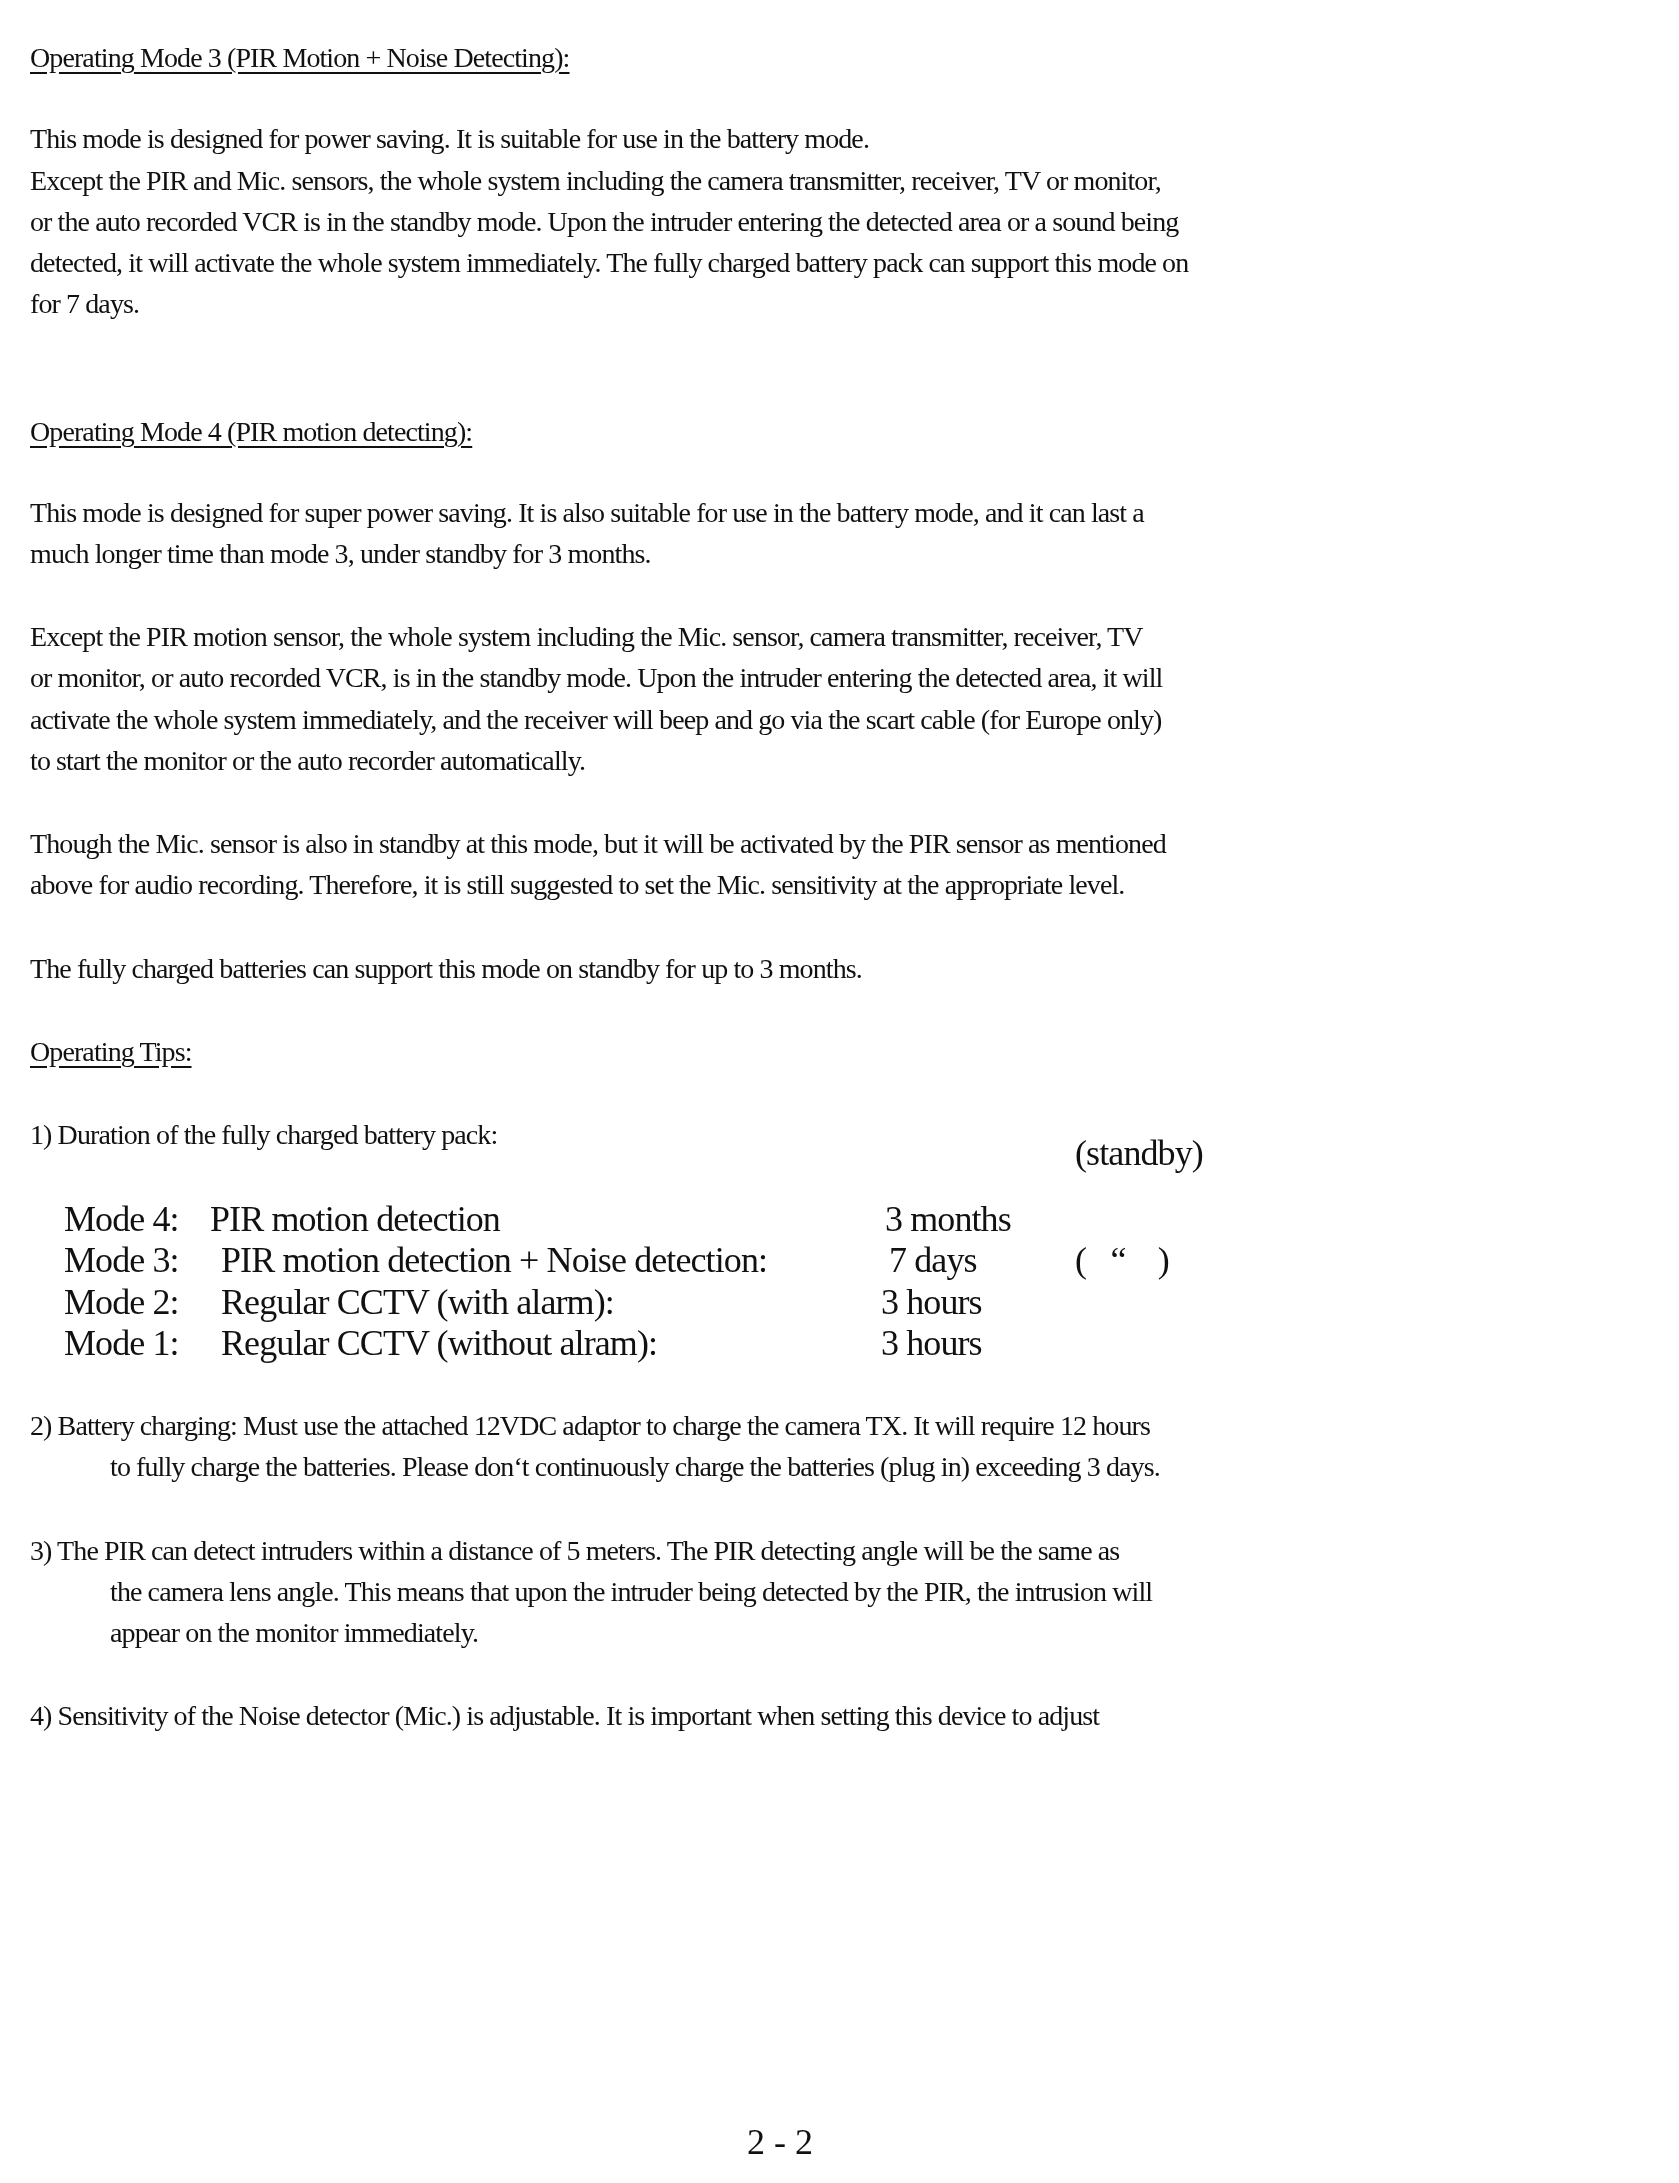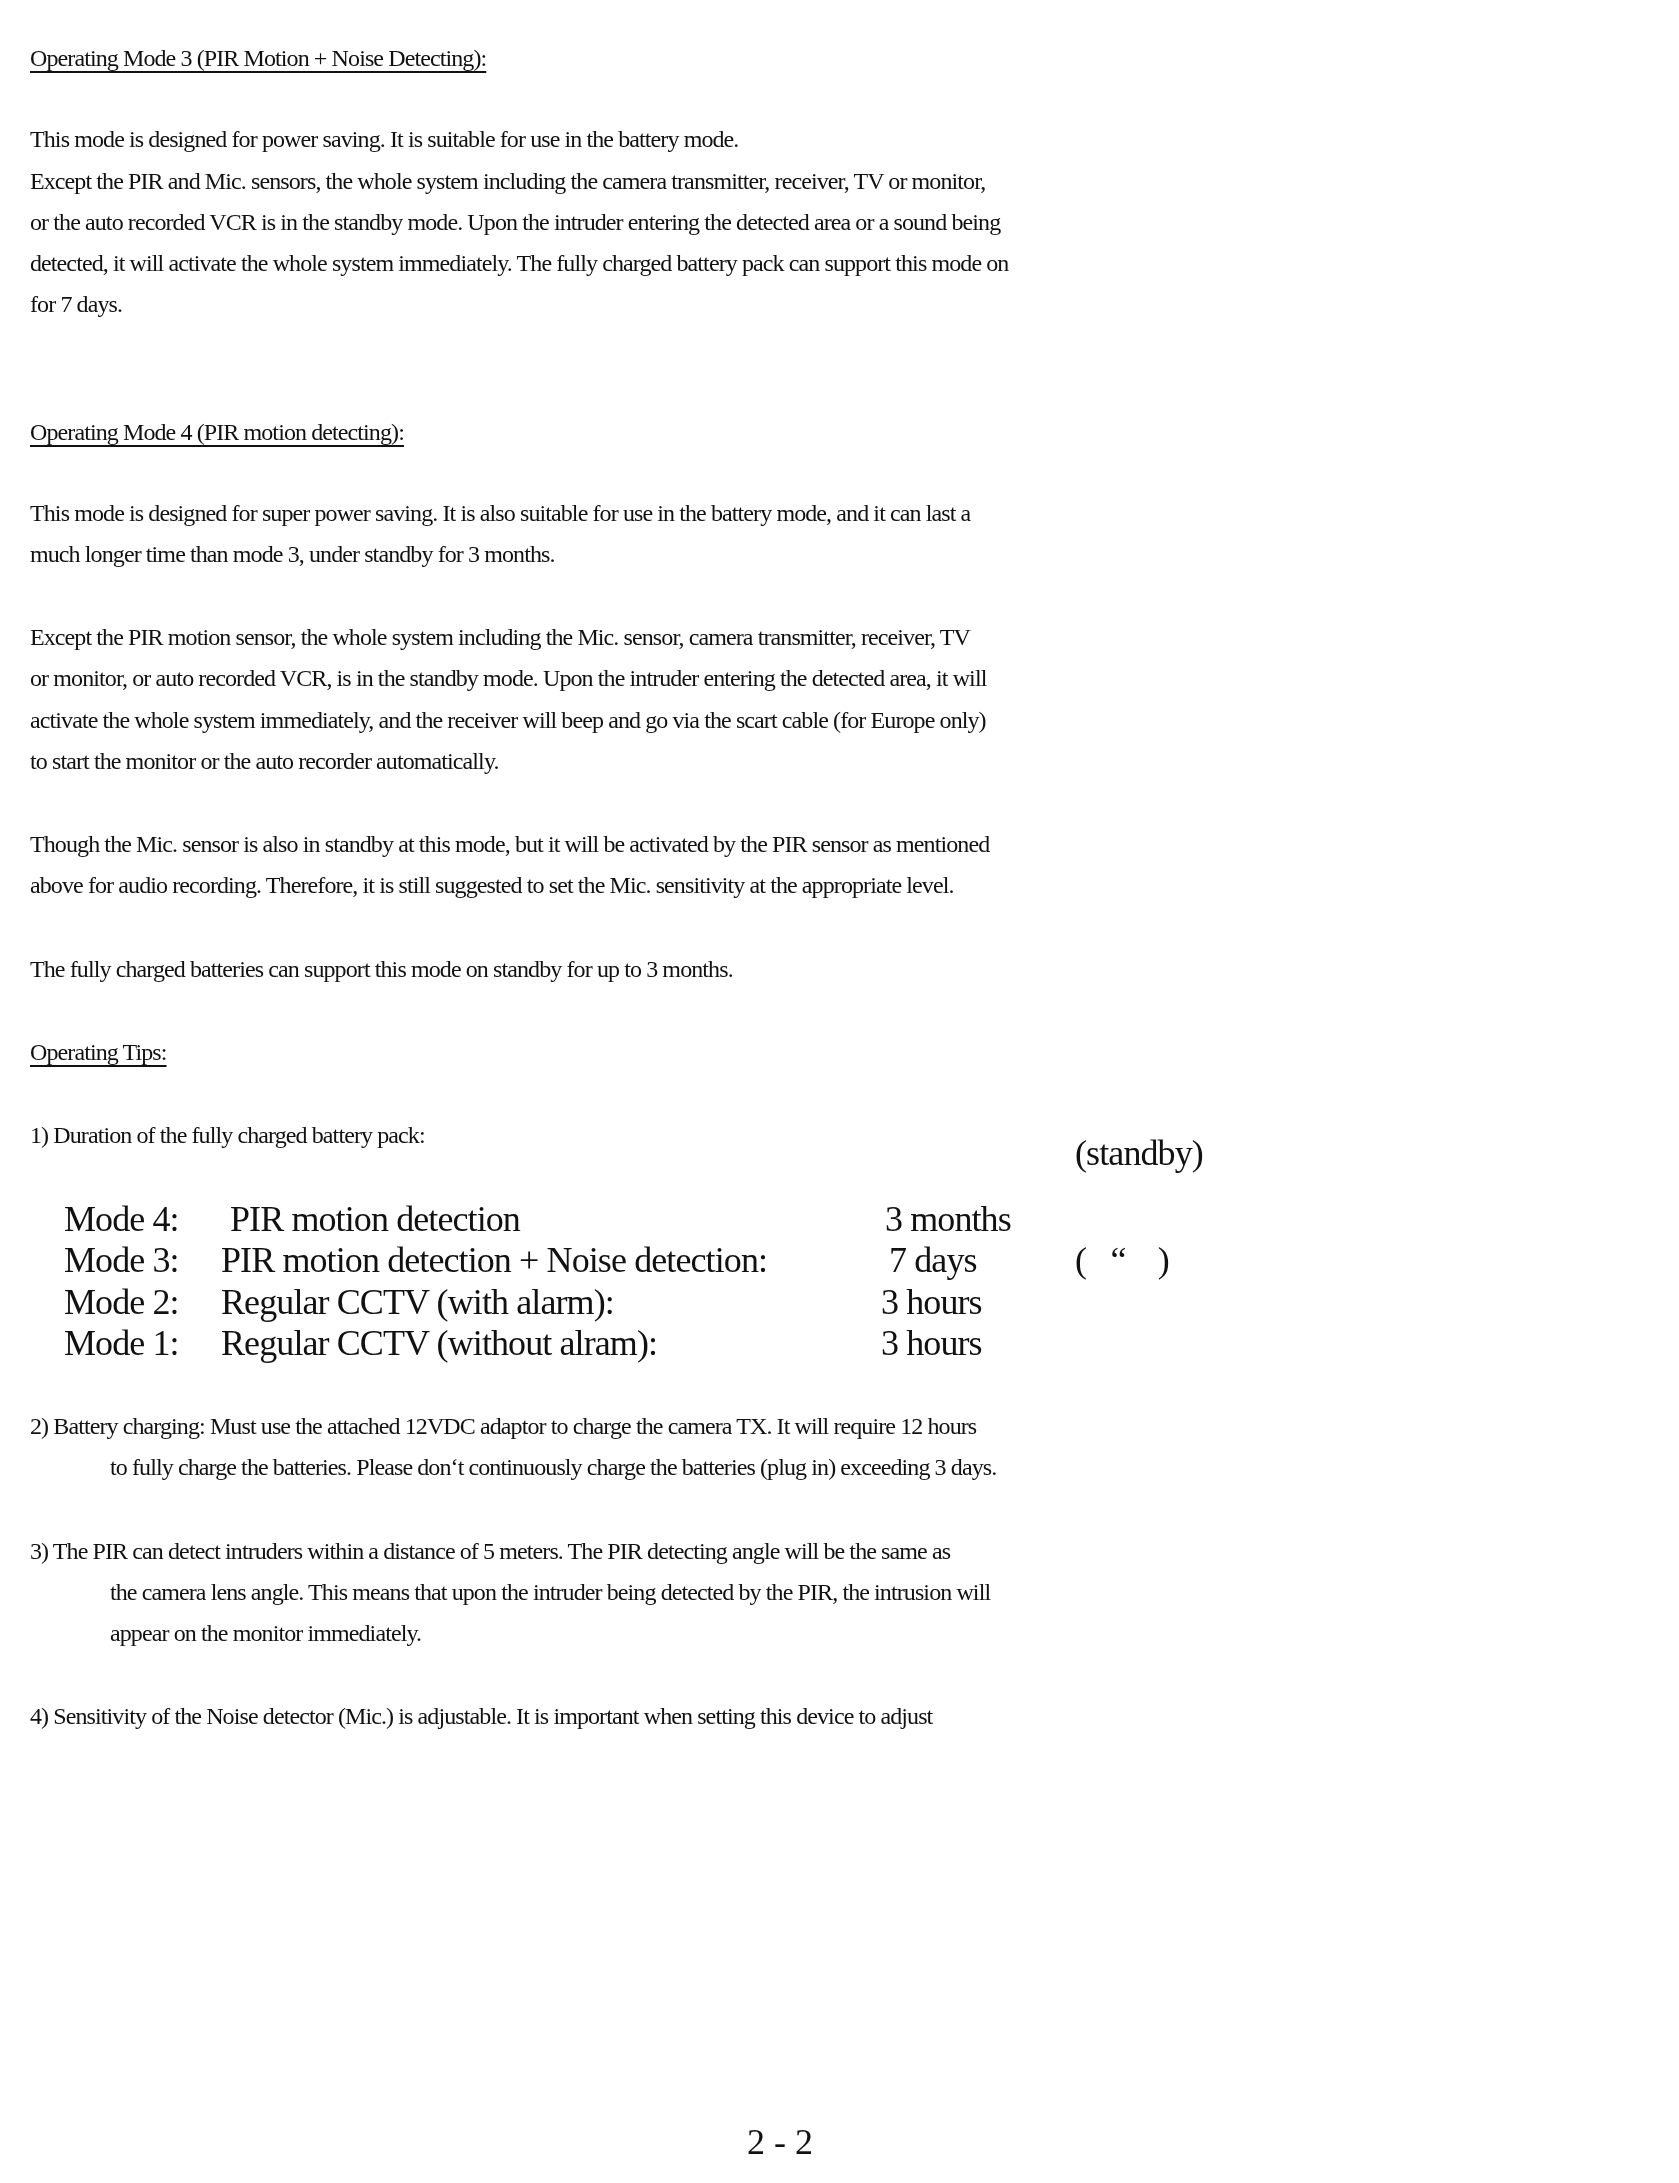--- a/index.html
+++ b/index.html
@@ -4,21 +4,21 @@
 <style>
   html, body { margin: 0; padding: 0; background: #ffffff; }
   body {
     width: 1679px; height: 2183px; position: relative; overflow: hidden;
     font-family: "Liberation Serif", "DejaVu Serif", serif;
     color: #111111;
   }
   .page { position: absolute; left: 0; top: 0; width: 1679px; height: 2183px; }
   .line {
     position: absolute; left: 30px; white-space: nowrap;
-    font-size: 24px; line-height: 42px; letter-spacing: -0.9px;
+    font-size: 28px; line-height: 42px; letter-spacing: -0.9px;
     transform-origin: left top;
   }
   .heading { text-decoration: underline; text-underline-offset: 4.7px; }
   .heading-bold { font-weight: normal; text-decoration: underline; text-underline-offset: 4.7px; }
   .indent { left: 64px; margin-left: 46px; }
   .col { position: absolute; white-space: nowrap; font-size: 36px; line-height: 42px; letter-spacing: -0.9px; }
   .page-num { position: absolute; left: 747px; top: 2121px; font-size: 36px; line-height: 42px; }
 </style>
 </head>
 <body>
@@ -45,21 +45,21 @@
   <div class="line" style="top:864px">above for audio recording. Therefore, it is still suggested to set the Mic. sensitivity at the appropriate level.</div>
 
   <div class="line" style="top:948px">The fully charged batteries can support this mode on standby for up to 3 months.</div>
 
   <div class="line heading-bold" style="top:1031px">Operating Tips:</div>
   <div class="line" style="top:1114px">1) Duration of the fully charged battery pack:</div>
 
   <div>
     <div>
       <span class="col" style="left:64px;top:1198px">Mode 4:</span>
-      <span class="col" style="left:230px;top:1198px">PIR motion detection</span>
+      <span class="col" style="left:210px;top:1198px">PIR motion detection</span>
       <span class="col" style="left:885px;top:1198px">3 months</span>
       <span class="col" style="left:1075px;top:1132px">(standby)</span>
     </div>
     <div>
       <span class="col" style="left:64px;top:1239px">Mode 3:</span>
       <span class="col" style="left:221px;top:1239px">PIR motion detection + Noise detection:</span>
       <span class="col" style="left:889px;top:1239px">7 days</span>
       <span class="col" style="left:1075px;top:1239px;white-space:pre">(   “    )</span>
     </div>
     <div>

